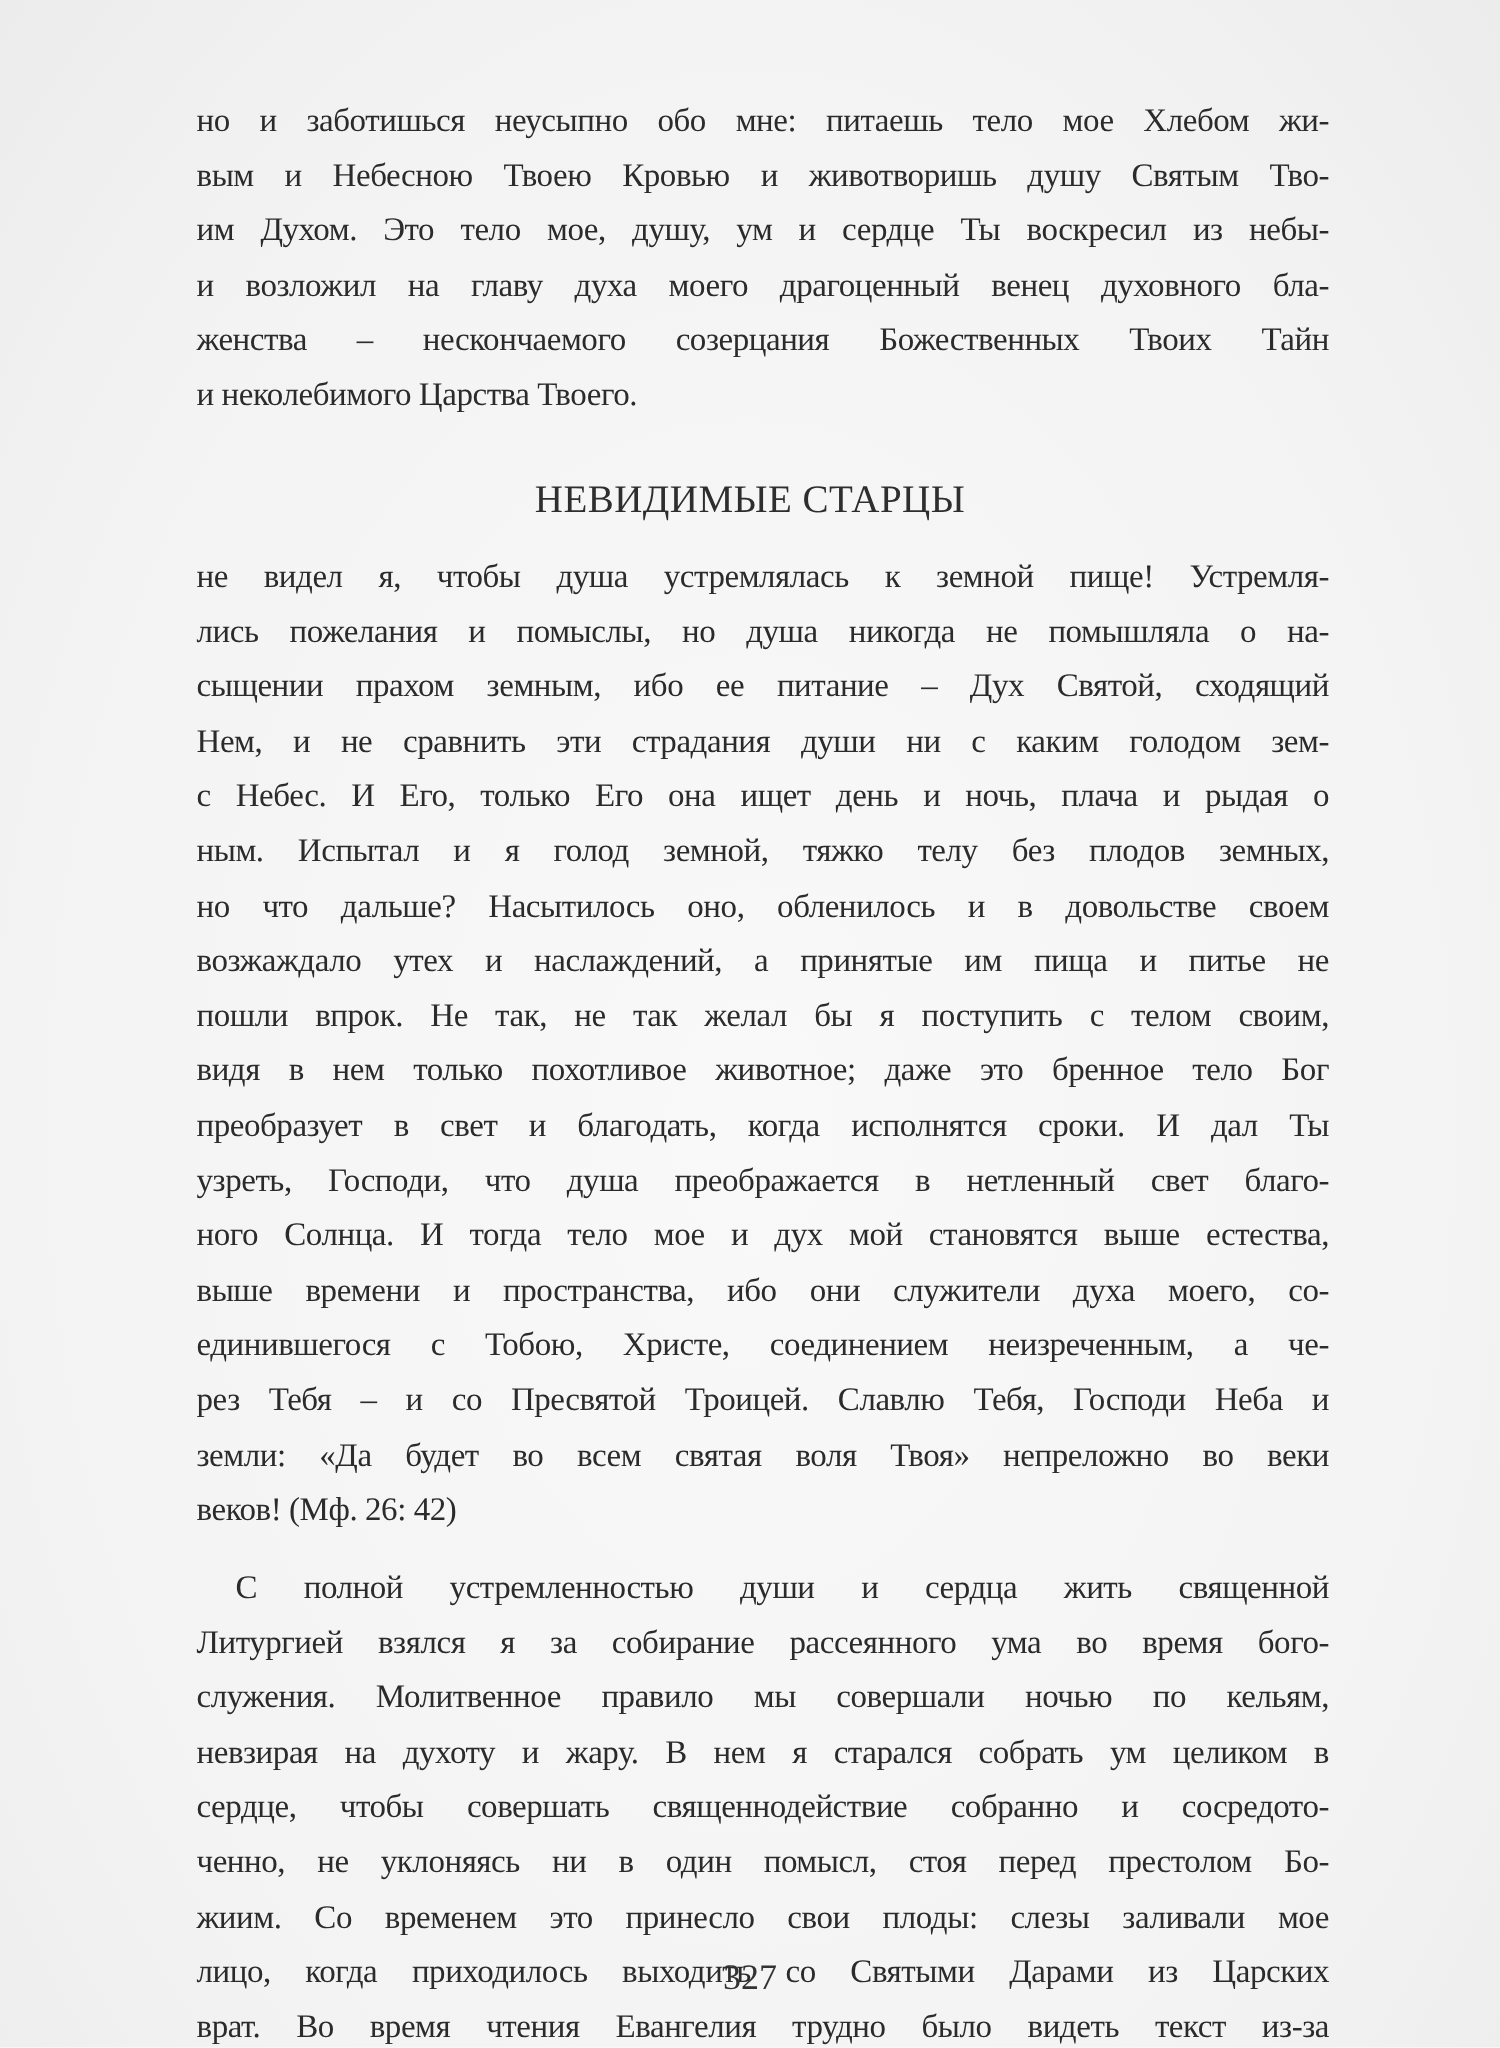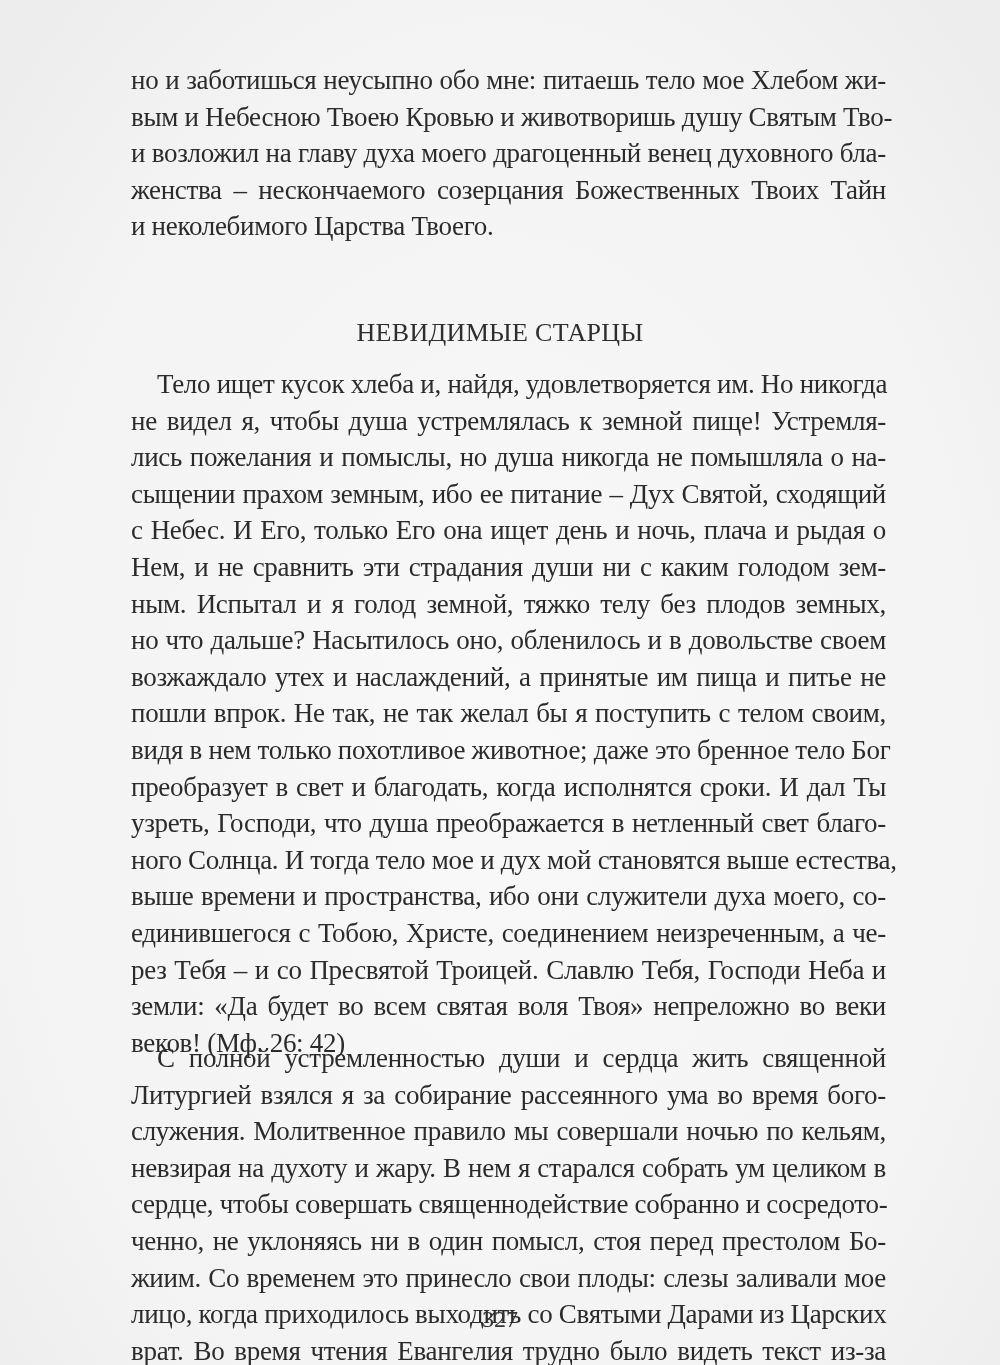--- a/index.html
+++ b/index.html
@@ -10,21 +10,21 @@
     color: #2b2b2b;
   }
   .page {
     position: relative;
     width: 1000px; height: 1365px;
     background: radial-gradient(ellipse at 50% 55%, #f9f9f9 0%, #f3f3f3 70%, #ececec 100%);
   }
   .text-block {
     position: absolute;
     left: 131px; width: 755px;
-    font-size: 27px;
+    font-size: 22px;
     line-height: 36.6px;
     text-align: justify;
     letter-spacing: -0.3px;
   }
   .line {
     display: block;
     text-align: justify;
     text-align-last: justify;
     white-space: nowrap;
     height: 36.6px;
@@ -51,38 +51,38 @@
   }
 </style>
 </head>
 <body>
 
 <div class="page">
 
   <div class="text-block p1">
     <span class="line">но и заботишься неусыпно обо мне: питаешь тело мое Хлебом жи-</span>
     <span class="line">вым и Небесною Твоею Кровью и животворишь душу Святым Тво-</span>
+    <span class="line">им Духом. Это тело мое, душу, ум и сердце Ты воскресил из небы-</span>
     <span class="line">и возложил на главу духа моего драгоценный венец духовного бла-</span>
     <span class="line">женства – нескончаемого созерцания Божественных Твоих Тайн</span>
     <span class="line last">и неколебимого Царства Твоего.</span>
   </div>
 
   <div class="heading">НЕВИДИМЫЕ СТАРЦЫ</div>
 
   <div class="text-block p2">
     <span class="line" style="padding-left:0;text-indent:0;"><span style="display:inline-block;width:0"></span></span>
   </div>
 
   <div class="text-block p2" style="top:366px;">
-    <span class="line" style="padding-left: 26px;">Тело ищет кусок хлеба и, найдя, удовлетворяется им. Но никогда</span>
     <span class="line">не видел я, чтобы душа устремлялась к земной пище! Устремля-</span>
     <span class="line">лись пожелания и помыслы, но душа никогда не помышляла о на-</span>
     <span class="line">сыщении прахом земным, ибо ее питание – Дух Святой, сходящий</span>
+    <span class="line">Нем, и не сравнить эти страдания души ни с каким голодом зем-</span>
     <span class="line">с Небес. И Его, только Его она ищет день и ночь, плача и рыдая о</span>
-    <span class="line">Нем, и не сравнить эти страдания души ни с каким голодом зем-</span>
     <span class="line">ным. Испытал и я голод земной, тяжко телу без плодов земных,</span>
     <span class="line">но что дальше? Насытилось оно, обленилось и в довольстве своем</span>
     <span class="line">возжаждало утех и наслаждений, а принятые им пища и питье не</span>
     <span class="line">пошли впрок. Не так, не так желал бы я поступить с телом своим,</span>
     <span class="line">видя в нем только похотливое животное; даже это бренное тело Бог</span>
     <span class="line">преобразует в свет и благодать, когда исполнятся сроки. И дал Ты</span>
     <span class="line">узреть, Господи, что душа преображается в нетленный свет благо-</span>
     <span class="line">ного Солнца. И тогда тело мое и дух мой становятся выше естества,</span>
     <span class="line">выше времени и пространства, ибо они служители духа моего, со-</span>
     <span class="line">единившегося с Тобою, Христе, соединением неизреченным, а че-</span>

